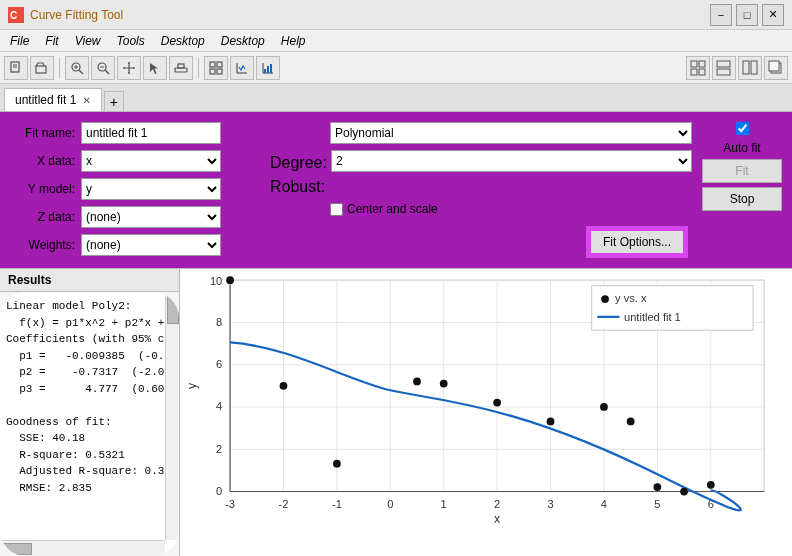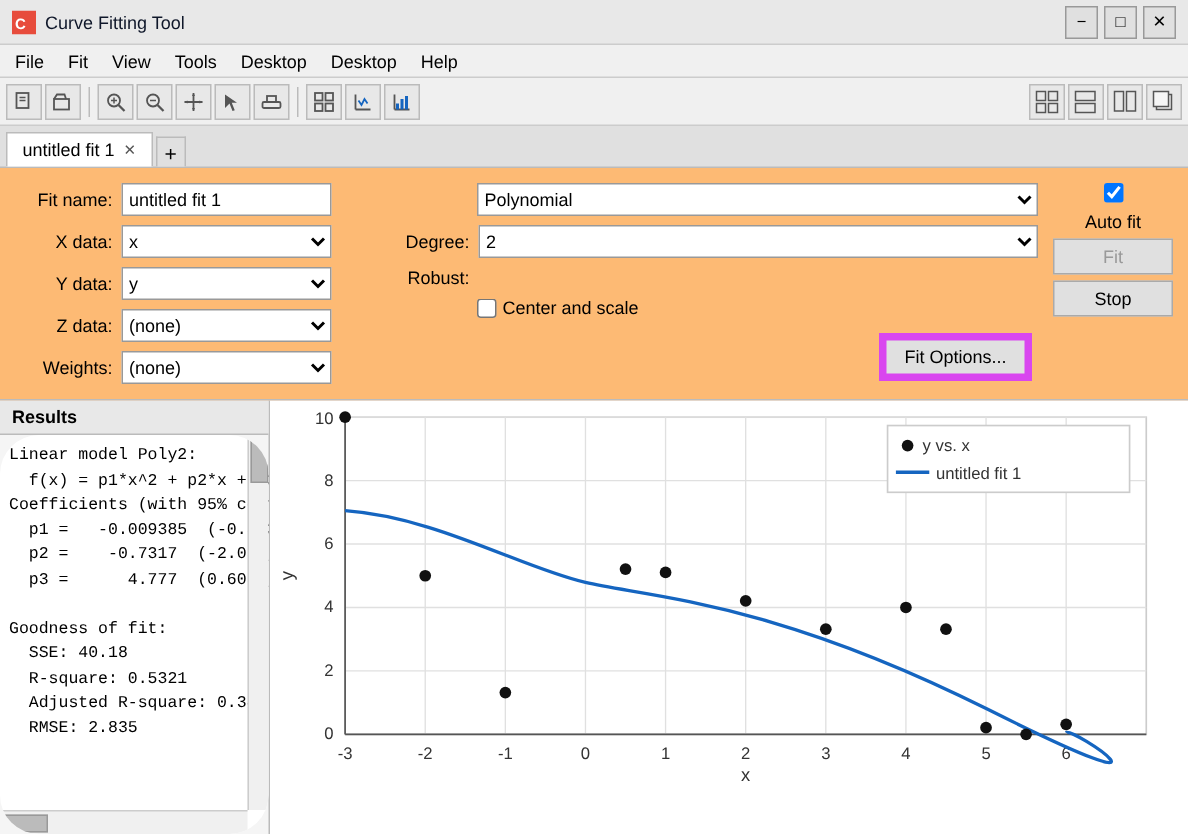--- a/index.html
+++ b/index.html
@@ -9,39 +9,40 @@
     .title-bar {
       background: #e8e8e8;
       height: 30px;
       display: flex;
       align-items: center;
       padding: 0 8px;
       border-bottom: 1px solid #ccc;
       user-select: none;
     }
     .title-bar-icon { width: 16px; height: 16px; margin-right: 6px; }
-    .title-bar-title { font-size: 12px; color: #0f172a; flex: 1; }
+    .title-bar-title { font-size: 12px; color: #a16207; flex: 1; }
     .title-bar-controls { display: flex; gap: 4px; }
     .title-bar-btn {
       width: 22px; height: 22px;
       background: #e0e0e0;
       border: 1px solid #999;
       cursor: pointer;
       display: flex; align-items: center; justify-content: center;
       font-size: 11px;
     }
 
     
     .menu-bar {
       background: #f0f0f0;
       height: 22px;
       display: flex;
       align-items: center;
       border-bottom: 1px solid #ccc;
       padding: 0 2px;
+      font-style: italic;
     }
     .menu-item {
       padding: 2px 8px;
       cursor: pointer;
       font-size: 12px;
     }
 
     
     .toolbar {
       background: #f0f0f0;
@@ -107,25 +108,25 @@
     
     .main-content {
       background: #f5f5f5;
       display: flex;
       flex-direction: column;
       height: calc(556px - 30px - 22px - 32px - 28px);
     }
 
     
     .top-panel {
-      background: #fdba74;
+      background: #a21caf;
       border-bottom: 1px solid #bbb;
       padding: 10px;
       display: flex;
-      gap: 8px;
+      gap: 20px;
     }
 
     
     .form-panel {
       display: flex;
       flex-direction: column;
       gap: 6px;
       min-width: 240px;
     }
     .form-row {
@@ -156,27 +157,27 @@
 
     
     .options-panel {
       flex: 1;
       display: flex;
       flex-direction: column;
       gap: 6px;
     }
     .options-row {
       display: flex;
-      align-items: center;
+      align-items: flex-end;
       gap: 6px;
     }
     .options-label {
       width: 55px;
       text-align: right;
-      font-size: 12px;
+      font-size: 16px;
     }
     .options-select {
       flex: 1;
       height: 22px;
       border: 1px solid #999;
       background: #fff;
       font-size: 12px;
     }
     .auto-fit-row {
       display: flex;
@@ -456,21 +457,21 @@
         <span class="form-label">Fit name:</span>
         <input class="form-input" type="text" value="untitled fit 1" style="">
       </div>
       <div class="form-row">
         <span class="form-label">X data:</span>
         <select class="form-select">
           <option>x</option>
         </select>
       </div>
       <div class="form-row">
-        <span class="form-label">Y data:</span>
+        <span class="form-label">Y model:</span>
         <select class="form-select">
           <option>y</option>
         </select>
       </div>
       <div class="form-row">
         <span class="form-label">Z data:</span>
         <select class="form-select">
           <option>(none)</option>
         </select>
       </div>

